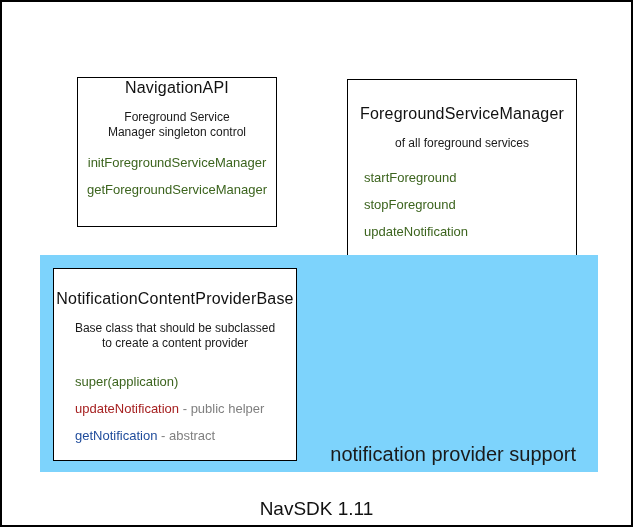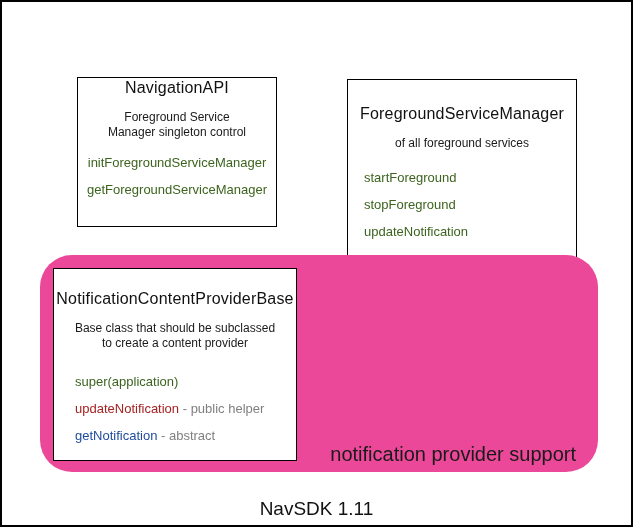--- a/index.html
+++ b/index.html
@@ -121,21 +121,21 @@
     <div class="box-desc">
       <div>of all foreground services</div>
     </div>
     <div class="methods">
       <div class="method"><span style="color: rgb(60, 100, 30);">startForeground</span></div>
       <div class="method"><span style="color: rgb(60, 100, 30);">stopForeground</span></div>
       <div class="method"><span style="color: rgb(60, 100, 30);">updateNotification</span></div>
     </div>
   </div>
 
-  <div class="group-region" style="background-color: #ec4899; border-radius: 32px;">
+  <div class="group-region" style="background-color: #7dd3fc;">
 
     <div class="class-box" id="box-notification-content-provider-base">
       <div class="box-title">NotificationContentProviderBase</div>
       <div class="box-desc">
         <div>Base class that should be subclassed</div>
         <div>to create a content provider</div>
       </div>
       <div class="methods">
         <div class="method"><span style="color: rgb(60, 100, 30);">super(application)</span></div>
         <div class="method"><span style="color: rgb(166, 33, 33);">updateNotification</span><span class="suffix"> - public helper</span></div>

